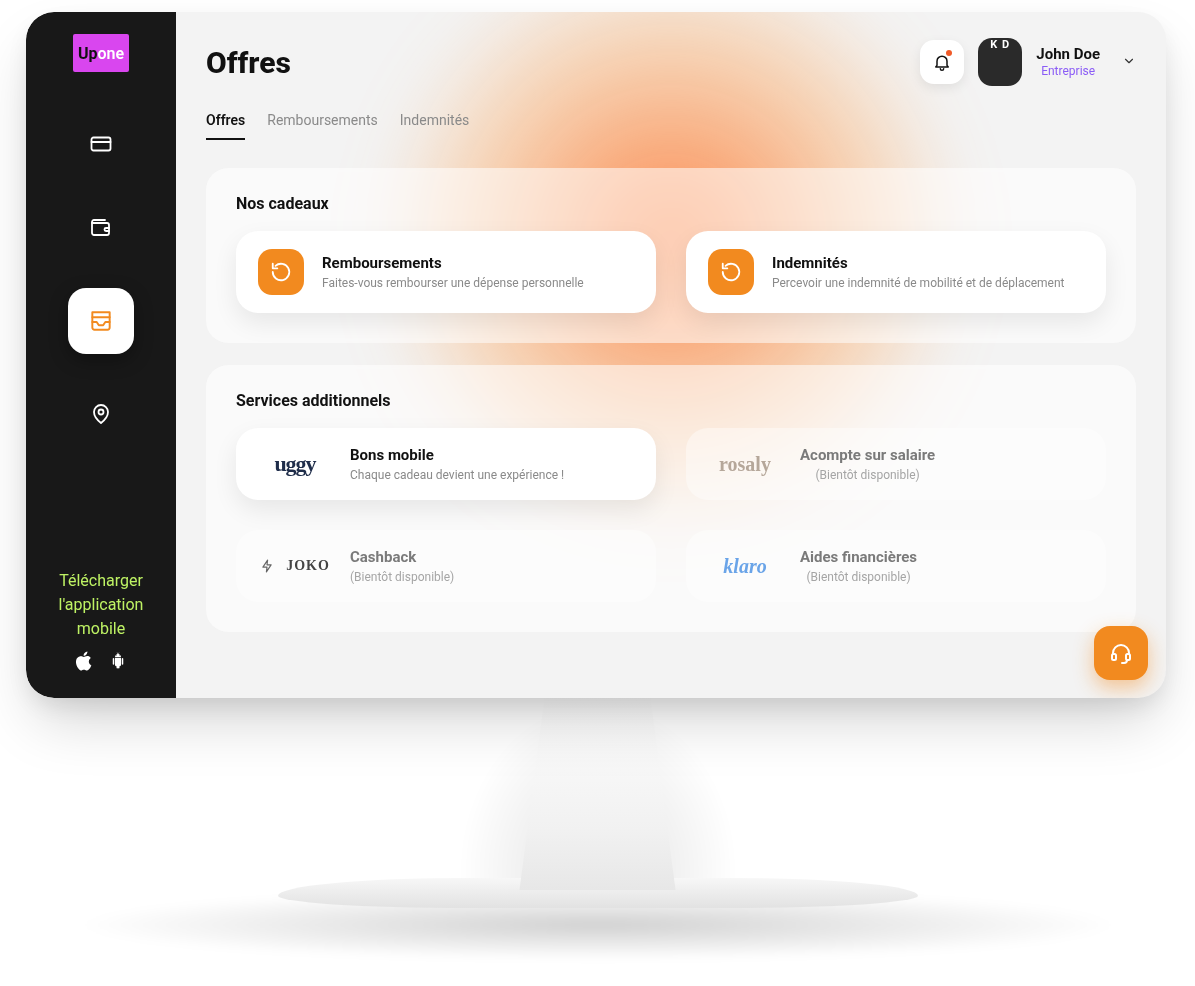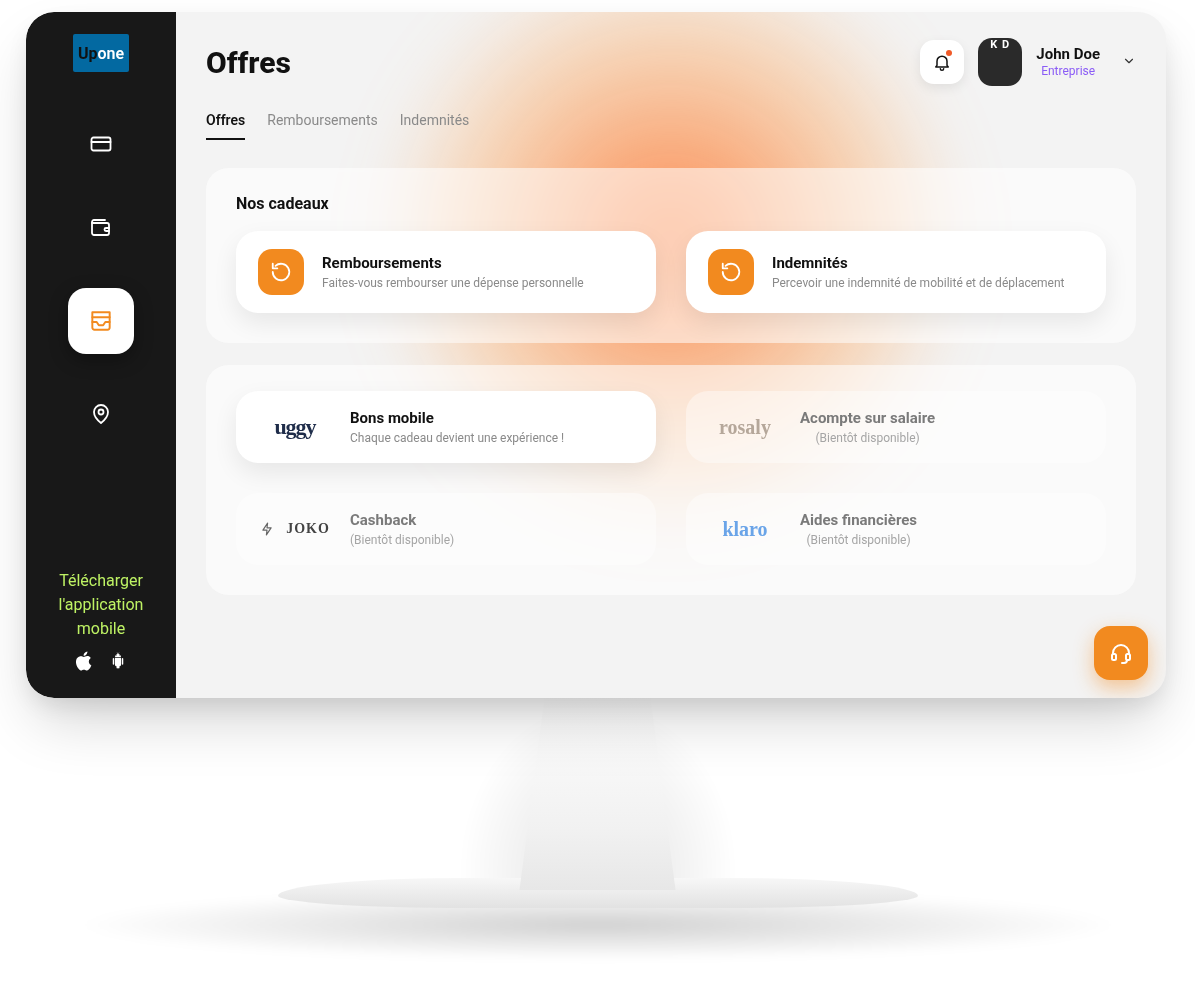--- a/index.html
+++ b/index.html
@@ -76,21 +76,21 @@
     color: #fff;
     display: flex;
     flex-direction: column;
     align-items: center;
     padding: 22px 0 20px 0;
     flex-shrink: 0;
   }
   .logo {
     width: 56px;
     height: 38px;
-    background: #0369a1;
+    background: #d946ef;
     display: flex;
     align-items: center;
     justify-content: center;
     font-weight: 700;
     font-size: 16px;
     color: #111;
     position: relative;
     margin-bottom: 48px;
     border-radius: 2px;
   }
@@ -204,21 +204,21 @@
     position:absolute; right:18px; bottom:18px;
     width:54px; height:54px; border-radius:16px;
     background:#f28a1f; display:flex; align-items:center; justify-content:center;
     box-shadow:0 8px 20px rgba(242,138,31,0.45);
     cursor:pointer; z-index:5;
   }
 
   .brand-uggy { font-weight:700; font-size:22px; color:#1f2d4a; letter-spacing:-1px;}
   .brand-rosaly { font-weight:600; font-size:20px; color:#b5a79a; }
   .brand-joko { font-weight:800; font-size:14px; color:#444; letter-spacing:1px; display:flex; align-items:center; gap:12px;}
-  .brand-klaro { font-weight:600; font-size:20px; color:#6aa4e8; }
+  .brand-klaro { font-weight:600; font-size:20px; color:#6aa4e8;font-style:italic; }
 </style>
 </head>
 <body>
 
 <div class="shadow-ellipse"></div>
 <div class="stand-shadow"></div>
 <div class="monitor-base"></div>
 <div class="monitor-stand"></div>
 
 <div class="monitor">
@@ -333,20 +333,21 @@
           </div>
           <div class="card-body">
             <div class="card-title">Indemnités</div>
             <div class="card-sub">Percevoir une indemnité de mobilité et de déplacement</div>
           </div>
         </div>
       </div>
     </section>
 
     <section class="panel">
+      <div class="panel-title">Services additionnels</div>
       <div class="grid2">
         <div class="card">
           <div class="brand-icon brand-uggy">uggy</div>
           <div class="card-body">
             <div class="card-title">Bons mobile</div>
             <div class="card-sub">Chaque cadeau devient une expérience !</div>
           </div>
         </div>
         <div class="card disabled">
           <div class="brand-icon brand-rosaly">rosaly</div>

